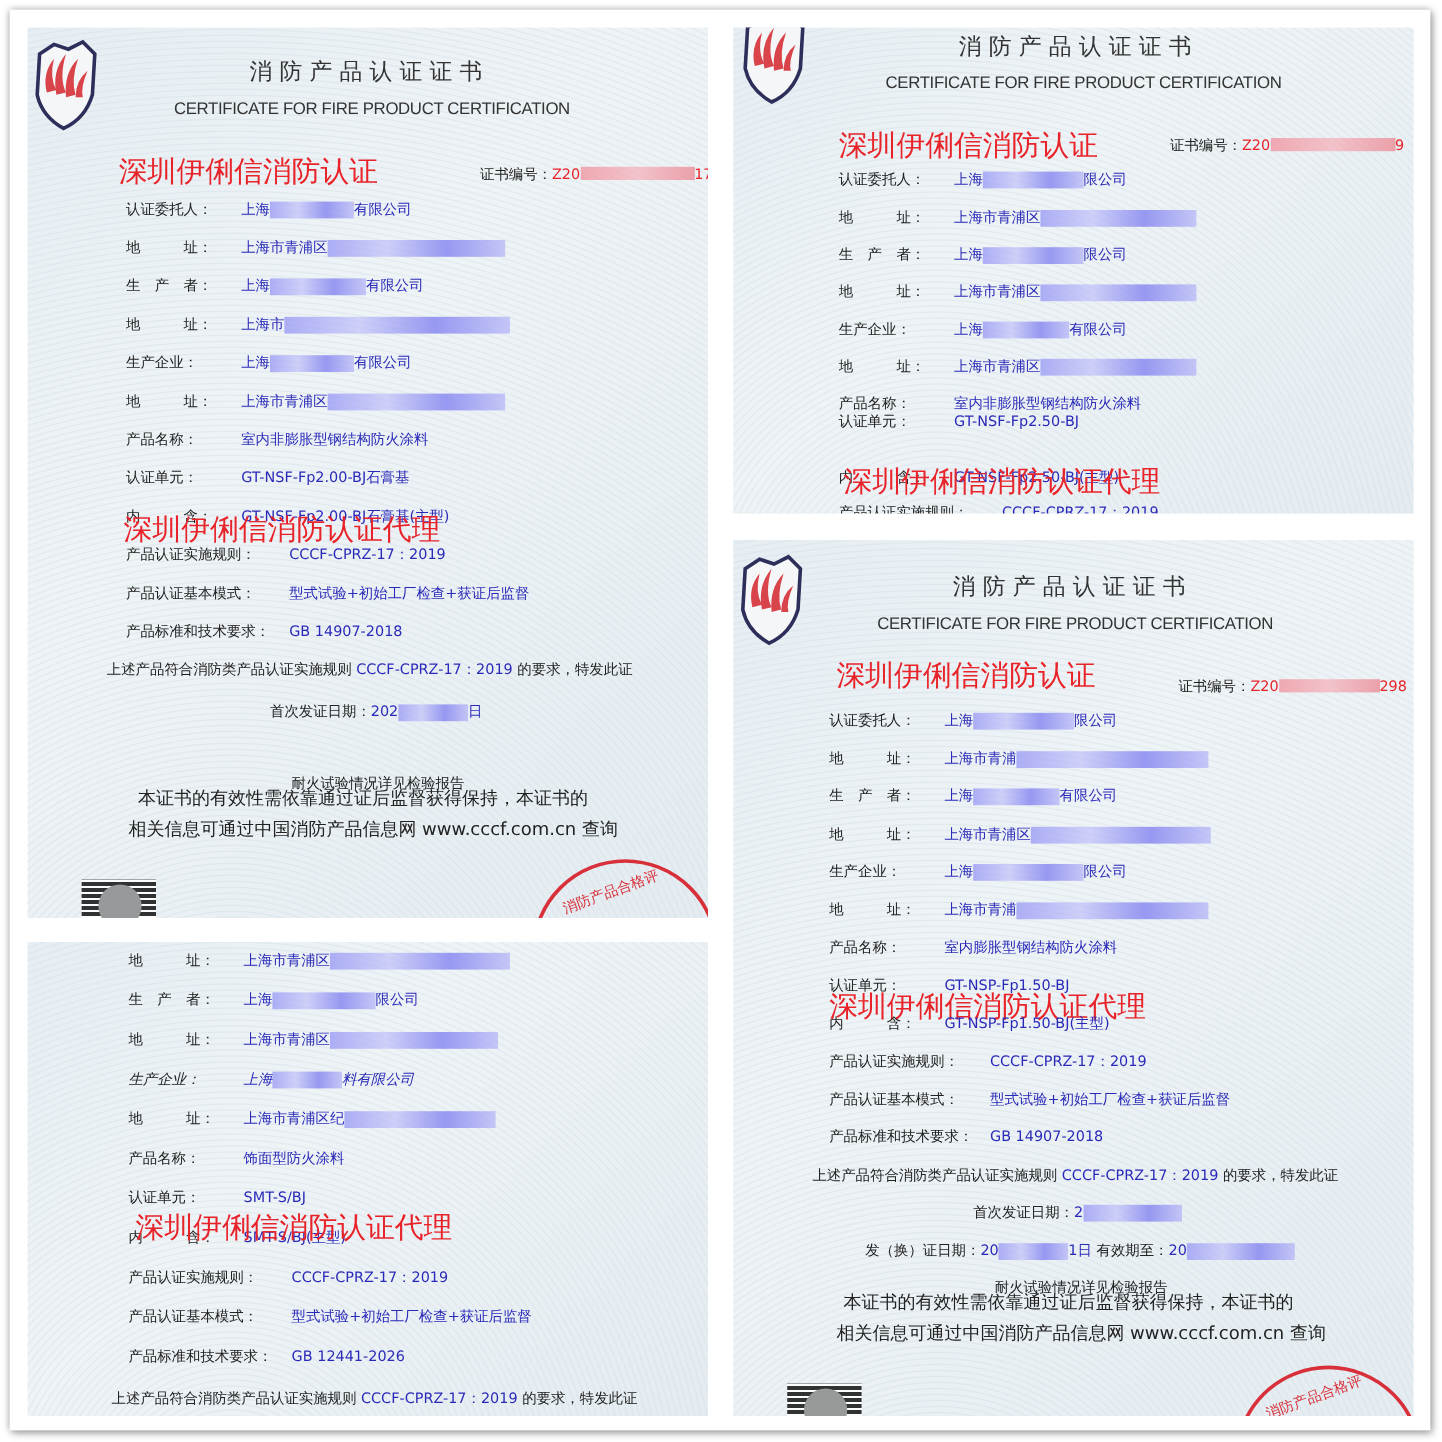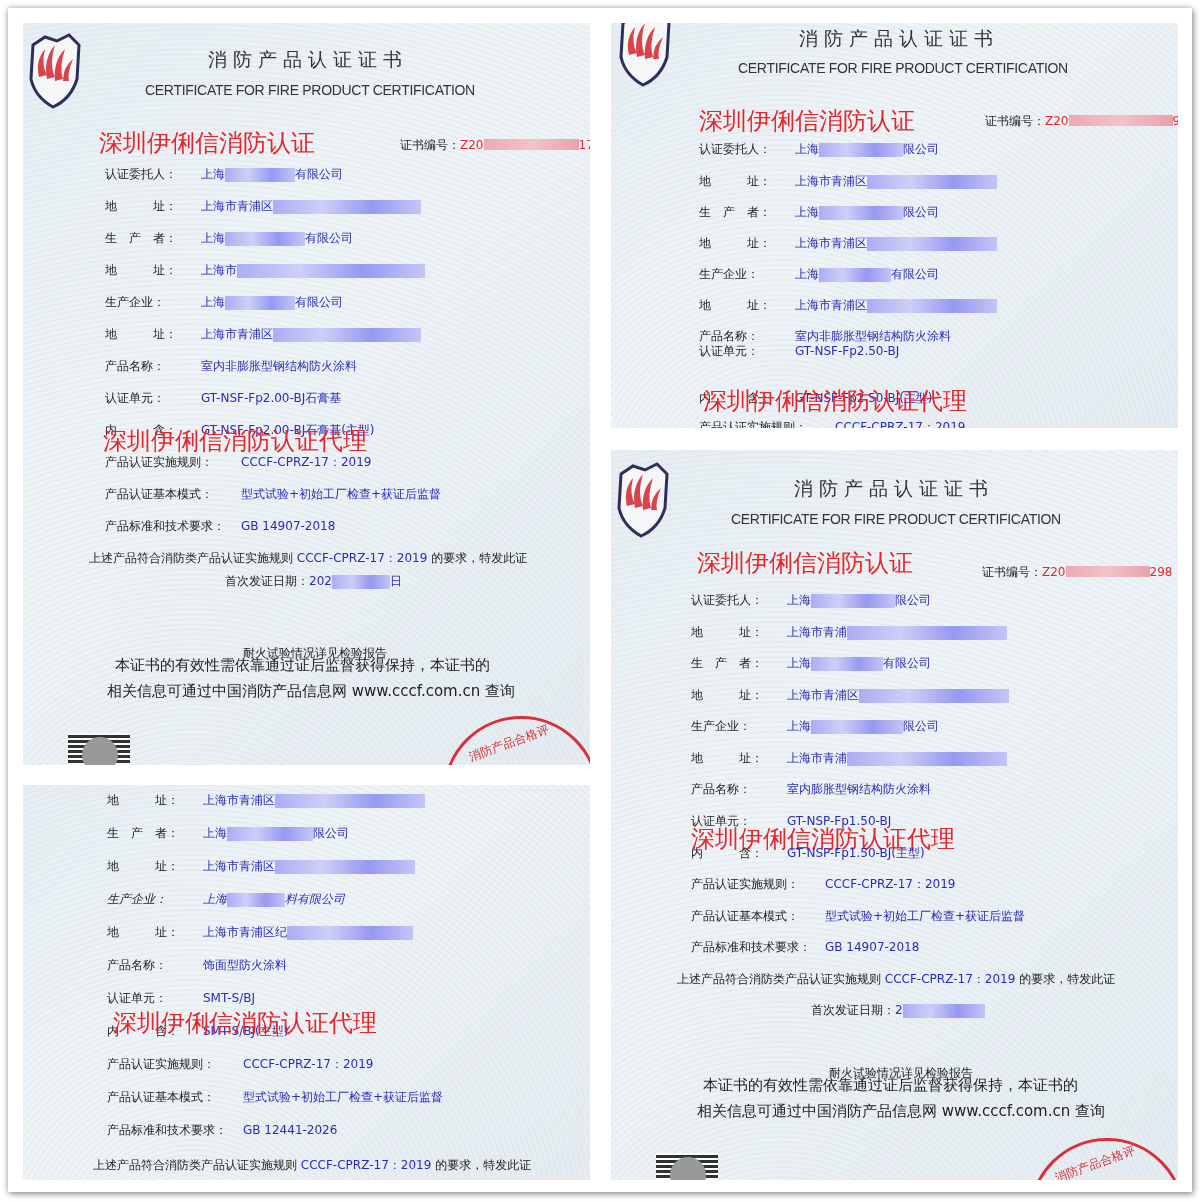--- a/index.html
+++ b/index.html
@@ -72,21 +72,21 @@
   <div class="abs row" style="left:82px;top:303px;"><span class="lbl">地　　　址：</span><span class="val">上海市青浦区</span><span class="blur-blue" style="width:148px;"></span></div>
   <div class="abs row" style="left:82px;top:335px;"><span class="lbl">产品名称：</span><span class="val">室内非膨胀型钢结构防火涂料</span></div>
   <div class="abs row" style="left:82px;top:367px;"><span class="lbl">认证单元：</span><span class="val">GT-NSF-Fp2.00-BJ石膏基</span></div>
   <div class="abs row" style="left:82px;top:399px;"><span class="lbl">内　　　含：</span><span class="val">GT-NSF-Fp2.00-BJ石膏基(主型)</span></div>
   <div class="abs wm" style="left:80px;top:402px;">深圳伊俐信消防认证代理</div>
   <div class="abs row" style="left:82px;top:431px;"><span class="lbl" style="width:136px;">产品认证实施规则：</span><span class="val">CCCF-CPRZ-17：2019</span></div>
   <div class="abs row" style="left:82px;top:463px;"><span class="lbl" style="width:136px;">产品认证基本模式：</span><span class="val">型式试验+初始工厂检查+获证后监督</span></div>
   <div class="abs row" style="left:82px;top:495px;"><span class="lbl" style="width:136px;">产品标准和技术要求：</span><span class="val">GB 14907-2018</span></div>
 
   <div class="abs small" style="left:66px;top:527px;"><span>上述产品符合消防类产品认证实施规则</span> <span style="color:#2a2ab8;">CCCF-CPRZ-17：2019</span> <span>的要求，特发此证</span></div>
-  <div class="abs small" style="left:202px;top:550px;text-align:center;"><span>首次发证日期：</span><span style="color:#2a2ab8;">202</span><span class="blur-blue" style="width:58px;"></span><span style="color:#2a2ab8;">日</span></div>
+  <div class="abs small" style="left:202px;top:562px;text-align:center;"><span>首次发证日期：</span><span style="color:#2a2ab8;">202</span><span class="blur-blue" style="width:58px;"></span><span style="color:#2a2ab8;">日</span></div>
   <div class="abs small" style="left:220px;top:622px;">耐火试验情况详见检验报告</div>
   <div class="abs bold-foot" style="left:92px;top:633px;">本证书的有效性需依靠通过证后监督获得保持，本证书的</div>
   <div class="abs bold-foot" style="left:84px;top:659px;">相关信息可通过中国消防产品信息网 www.cccf.com.cn 查询</div>
   <div class="qr" style="left:45px;top:710px;"></div>
   <div class="seal" style="left:420px;top:693px;"></div>
   <div class="abs seal-text" style="left:444px;top:712px;transform:rotate(-20deg);">消防产品合格评</div>
 </div>
 
 <div class="panel p2">
   <div class="abs row" style="left:84px;top:7px;"><span class="lbl">地　　　址：</span><span class="val">上海市青浦区</span><span class="blur-blue" style="width:150px;"></span></div>
@@ -108,21 +108,21 @@
   <svg class="logo" style="left:4px;top:-14px;" viewBox="0 0 60 80">
     <path d="M8 14 L20 6 L32 10 L44 4 L54 14 L52 48 Q46 68 28 76 Q10 66 6 48 Z" fill="#f4f6f8" stroke="#2e2e5a" stroke-width="3"></path>
     <path d="M14 46 Q10 30 20 18 Q16 34 22 44 Z" fill="#d9434a"></path>
     <path d="M22 48 Q18 28 30 14 Q24 34 30 46 Z" fill="#d9434a"></path>
     <path d="M30 50 Q28 30 40 18 Q34 36 38 48 Z" fill="#d9434a"></path>
     <path d="M38 50 Q38 36 48 28 Q42 42 44 50 Z" fill="#d9434a"></path>
   </svg>
   <div class="abs title-cn" style="left:188px;top:3px;">消防产品认证证书</div>
   <div class="abs title-en" style="left:127px;top:37px;">CERTIFICATE FOR FIRE PRODUCT CERTIFICATION</div>
   <div class="abs wm" style="left:88px;top:82px;">深圳伊俐信消防认证</div>
-  <div class="abs" style="left:374px;top:87px;">
+  <div class="abs" style="left:364px;top:87px;">
     <span class="certno-label">证书编号：</span><span class="certno-val">Z20</span><span class="blur-red" style="width:104px;"></span><span class="certno-val">9</span>
   </div>
   <div class="abs row" style="left:88px;top:118px;"><span class="lbl">认证委托人：</span><span class="val">上海</span><span class="blur-blue" style="width:84px;"></span><span class="val">限公司</span></div>
   <div class="abs row" style="left:88px;top:150px;"><span class="lbl">地　　　址：</span><span class="val">上海市青浦区</span><span class="blur-blue" style="width:130px;"></span></div>
   <div class="abs row" style="left:88px;top:181px;"><span class="lbl">生　产　者：</span><span class="val">上海</span><span class="blur-blue" style="width:84px;"></span><span class="val">限公司</span></div>
   <div class="abs row" style="left:88px;top:212px;"><span class="lbl">地　　　址：</span><span class="val">上海市青浦区</span><span class="blur-blue" style="width:130px;"></span></div>
   <div class="abs row" style="left:88px;top:243px;"><span class="lbl">生产企业：</span><span class="val">上海</span><span class="blur-blue" style="width:72px;"></span><span class="val">有限公司</span></div>
   <div class="abs row" style="left:88px;top:274px;"><span class="lbl">地　　　址：</span><span class="val">上海市青浦区</span><span class="blur-blue" style="width:130px;"></span></div>
   <div class="abs row" style="left:88px;top:305px;"><span class="lbl">产品名称：</span><span class="val">室内非膨胀型钢结构防火涂料</span></div>
   <div class="abs row" style="left:88px;top:320px;"><span class="lbl">认证单元：</span><span class="val">GT-NSF-Fp2.50-BJ</span></div>
@@ -154,19 +154,20 @@
   <div class="abs row" style="left:80px;top:331px;"><span class="lbl">产品名称：</span><span class="val">室内膨胀型钢结构防火涂料</span></div>
   <div class="abs row" style="left:80px;top:363px;"><span class="lbl">认证单元：</span><span class="val">GT-NSP-Fp1.50-BJ</span></div>
   <div class="abs wm" style="left:80px;top:373px;">深圳伊俐信消防认证代理</div>
   <div class="abs row" style="left:80px;top:395px;"><span class="lbl">内　　　含：</span><span class="val">GT-NSP-Fp1.50-BJ(主型)</span></div>
   <div class="abs row" style="left:80px;top:426px;"><span class="lbl" style="width:134px;">产品认证实施规则：</span><span class="val">CCCF-CPRZ-17：2019</span></div>
   <div class="abs row" style="left:80px;top:458px;"><span class="lbl" style="width:134px;">产品认证基本模式：</span><span class="val">型式试验+初始工厂检查+获证后监督</span></div>
   <div class="abs row" style="left:80px;top:489px;"><span class="lbl" style="width:134px;">产品标准和技术要求：</span><span class="val">GB 14907-2018</span></div>
 
   <div class="abs small" style="left:66px;top:521px;"><span>上述产品符合消防类产品认证实施规则</span> <span style="color:#2a2ab8;">CCCF-CPRZ-17：2019</span> <span>的要求，特发此证</span></div>
   <div class="abs small" style="left:200px;top:552px;"><span>首次发证日期：</span><span style="color:#2a2ab8;">2</span><span class="blur-blue" style="width:82px;"></span></div>
+  <div class="abs small" style="left:110px;top:584px;"><span>发（换）证日期：</span><span style="color:#2a2ab8;">20</span><span class="blur-blue" style="width:58px;"></span><span style="color:#2a2ab8;">1日</span> <span>有效期至：</span><span style="color:#2a2ab8;">20</span><span class="blur-blue" style="width:90px;"></span></div>
   <div class="abs small" style="left:218px;top:615px;">耐火试验情况详见检验报告</div>
   <div class="abs bold-foot" style="left:92px;top:626px;">本证书的有效性需依靠通过证后监督获得保持，本证书的</div>
   <div class="abs bold-foot" style="left:86px;top:652px;">相关信息可通过中国消防产品信息网 www.cccf.com.cn 查询</div>
   <div class="qr" style="left:45px;top:703px;"></div>
   <div class="seal" style="left:418px;top:688px;"></div>
   <div class="abs seal-text" style="left:442px;top:706px;transform:rotate(-20deg);">消防产品合格评</div>
 </div>
 
 </body></html>

